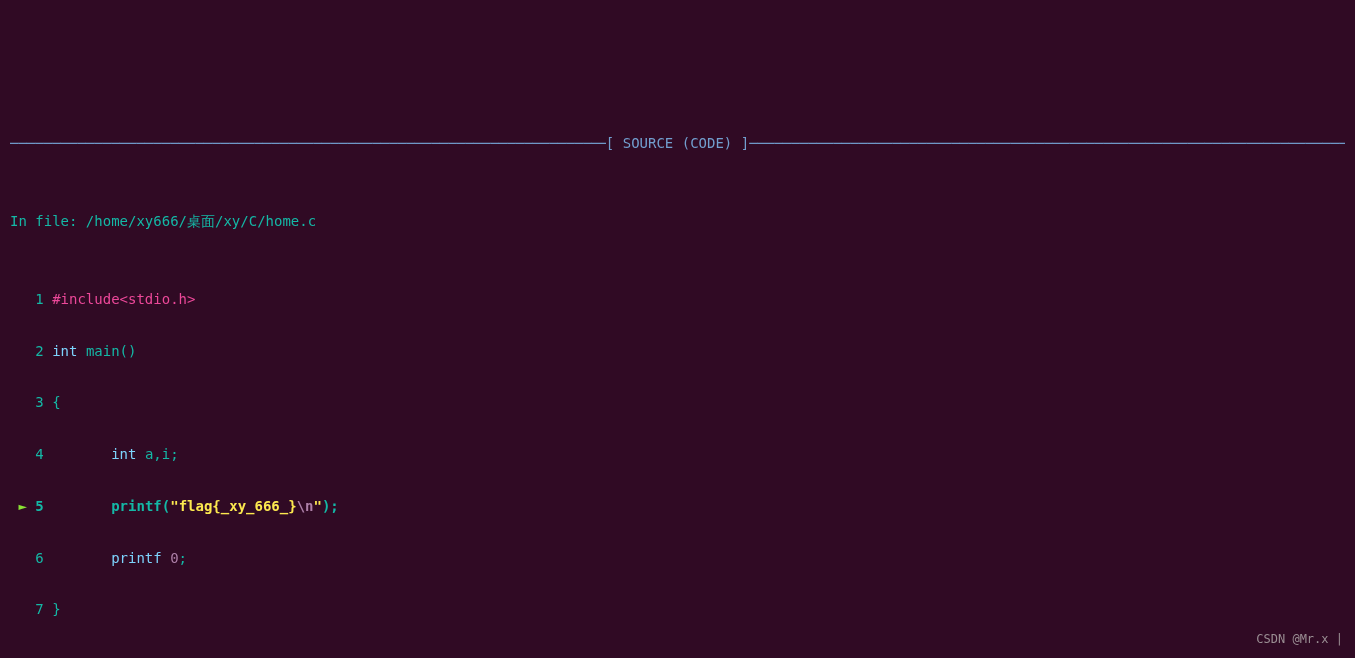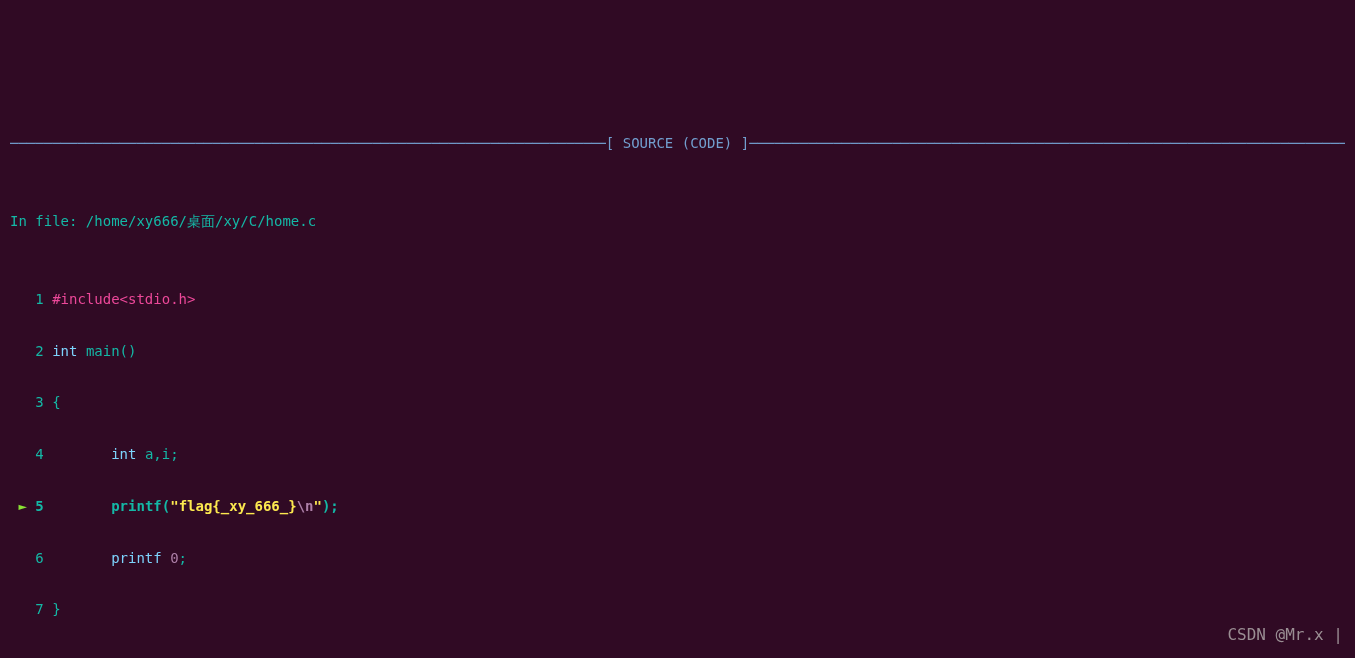--- a/index.html
+++ b/index.html
@@ -18,21 +18,21 @@
   .centerblock { display: flex; align-items: baseline; }
   .ruleflex { flex:1; color:#729fcf; overflow:hidden; }
   .title-bit { color:#729fcf;text-align:center; }
   .white  { color:#14b8a6; }
   .bold   { font-weight:bold; }
   .gray   { color:#ec4899; }
   .blue   { color:#7dd3fc; }
   .yellow { color:#fce94f; }
   .purple { color:#ad7fa8; }
   .marker { color:#8ae234; }
-  .watermark { position:absolute; right:12px; bottom:8px; color:#9a8e93; font-size:16px; }
+  .watermark { position:absolute; right:12px; bottom:8px; color:#9a8e93; font-size:12px; }
 </style>
 </head>
 <body>
 
 
 
 
 <div class="centerblock">
   <span class="ruleflex">──────────────────────────────────────────────────────────────────────────────────────────────────────────────────────────────────────────────────────────────────────────────────────────────────</span>
   <span class="title-bit">[ <span>SOURCE (CODE)</span> ]</span>

